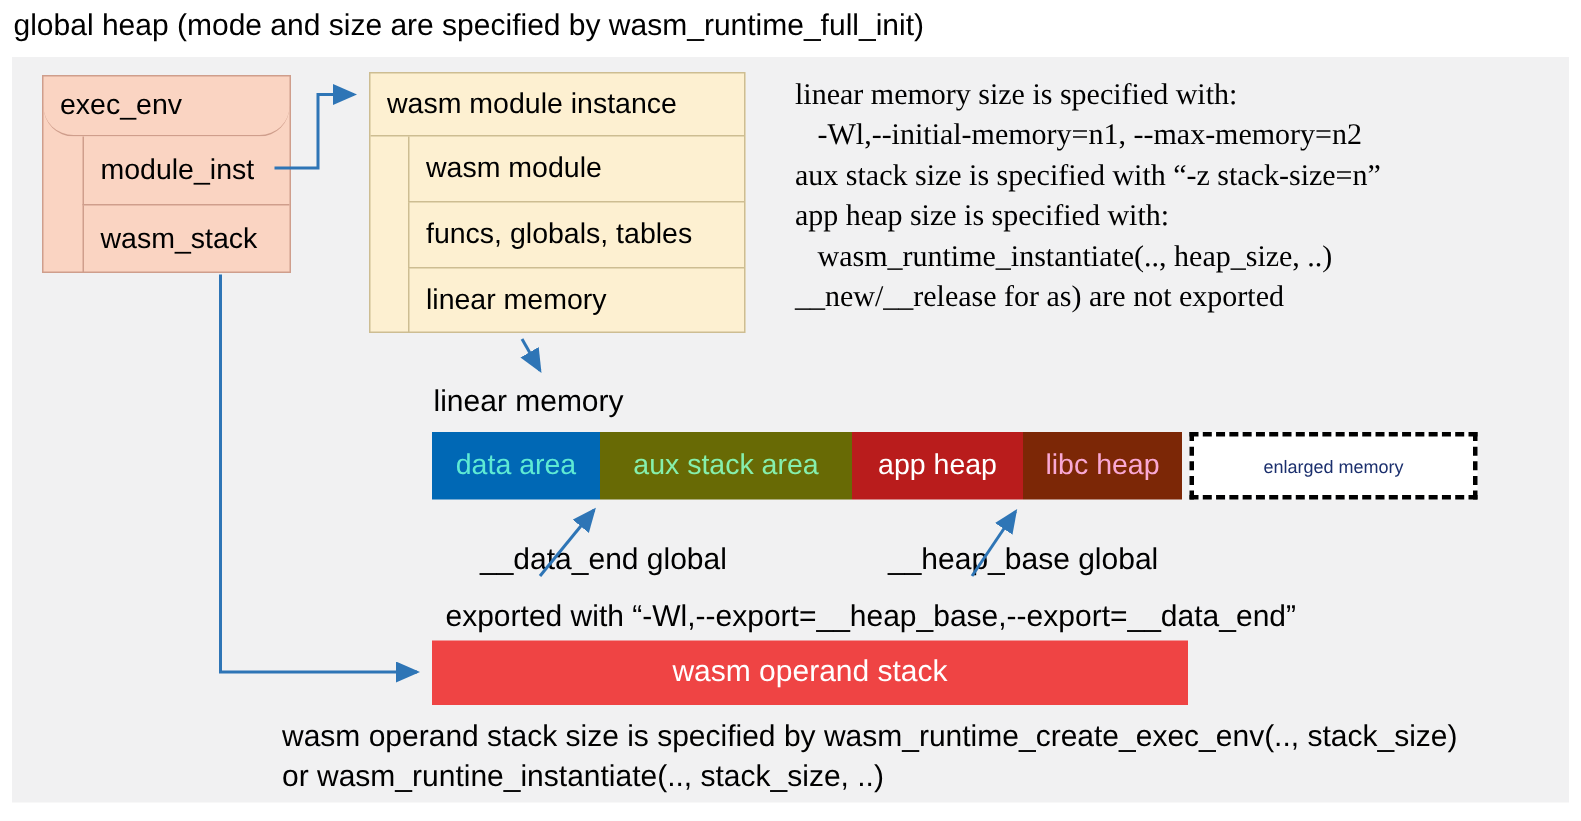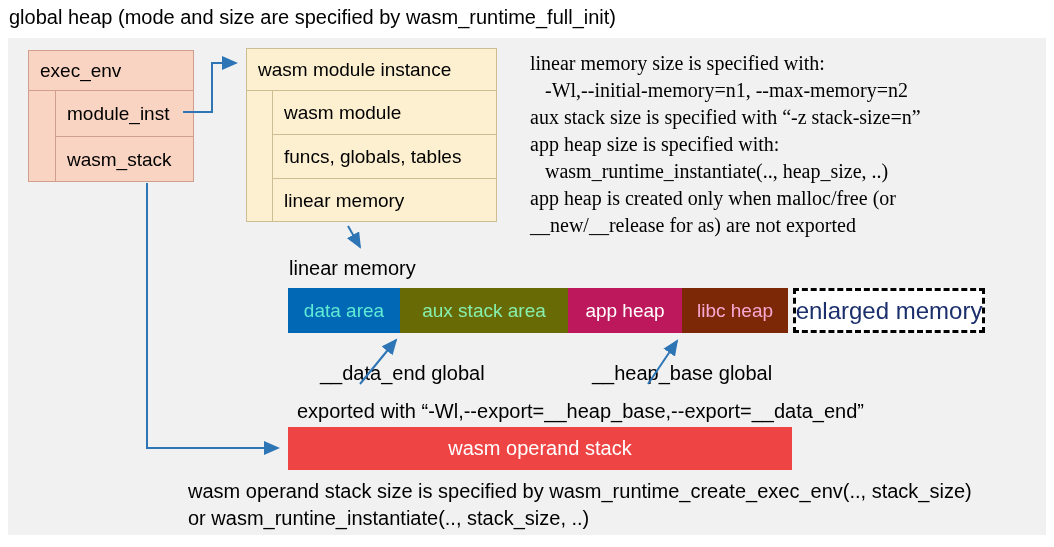--- a/index.html
+++ b/index.html
@@ -7,21 +7,21 @@
           font-family:"Liberation Sans",sans-serif;color:#000;overflow:hidden;}
   .panel{position:absolute;left:8px;top:38px;width:1038px;height:497px;}
   .title{position:absolute;left:9px;top:6px;font-size:20px;color:#000000;white-space:pre;}
 
   
   .tbox{position:absolute;box-sizing:border-box;}
   .exec{left:28px;top:50px;width:166px;height:132px;border:1px solid #cf9e8c;}
   .inst{left:246px;top:48px;width:251px;height:174px;border:1px solid #cdbd92;}
   .thead{position:absolute;left:0;right:0;top:0;box-sizing:border-box;display:flex;
          align-items:center;padding-left:11px;font-size:19px;}
-  .exec .thead{height:40px;border-bottom:1px solid #cf9e8c;}
+  .exec .thead{height:40px;border-bottom:1px solid #cf9e8c;border-radius:20px;}
   .inst .thead{height:42px;border-bottom:1px solid #cdbd92;}
   .trow{position:absolute;right:0;box-sizing:border-box;display:flex;align-items:center;
         padding-left:11px;font-size:19px;}
   .exec .trow{left:26px;border-left:1px solid #cf9e8c;}
   .inst .trow{left:25px;border-left:1px solid #cdbd92;}
   .exec .r1{top:40px;height:46px;border-bottom:1px solid #cf9e8c;}
   .exec .r2{top:86px;height:45px;}
   .inst .r1{top:42px;height:44px;border-bottom:1px solid #cdbd92;}
   .inst .r2{top:86px;height:44px;border-bottom:1px solid #cdbd92;}
   .inst .r3{top:130px;height:43px;}
@@ -29,21 +29,21 @@
   
   .notes{position:absolute;left:530px;top:50px;font-size:20px;line-height:27px;font-family:Liberation Serif, serif;}
   .notes div{white-space:pre;}
 
   
   .lm-label{position:absolute;left:289px;top:257px;font-size:20px;}
   .membar{position:absolute;left:288px;top:288px;height:45px;display:flex;}
   .seg{display:flex;align-items:center;justify-content:center;font-size:19px;
        box-sizing:border-box;white-space:nowrap;}
   .seg0{width:112px;}.seg1{width:168px;}.seg2{width:114px;}.seg3{width:106px;}
-  .seg4{width:192px;margin-left:5px;border:3px dashed #000;font-size:24px;}
+  .seg4{width:192px;margin-left:5px;border:3px dashed #000;font-size:12px;}
 
   .gl-label{position:absolute;font-size:20px;white-space:pre;}
   .lbl-dataend{left:320px;top:362px;}
   .lbl-heapbase{left:592px;top:362px;text-align:right;}
   .lbl-export{left:297px;top:400px;}
 
   
   .opbar{position:absolute;left:288px;top:427px;width:504px;height:43px;display:flex;
          align-items:center;justify-content:center;color:#fff;font-size:20px;}
 
@@ -73,29 +73,28 @@
     <div class="trow r2">funcs, globals, tables</div>
     <div class="trow r3">linear memory</div>
   </div>
 
   <div class="notes">
     <div>linear memory size is specified with:</div>
     <div>   -Wl,--initial-memory=n1, --max-memory=n2</div>
     <div>aux stack size is specified with “-z stack-size=n”</div>
     <div>app heap size is specified with:</div>
     <div>   wasm_runtime_instantiate(.., heap_size, ..)</div>
-    <div>app heap is created only when malloc/free (or</div>
     <div>__new/__release for as) are not exported</div>
   </div>
 
   <div class="lm-label">linear memory</div>
   <div class="membar">
     <div class="seg seg0" style="background: rgb(0, 104, 181); color: #5eead4;">data area</div>
     <div class="seg seg1" style="background: rgb(104, 106, 5); color: #86efac;">aux stack area</div>
-    <div class="seg seg2" style="background: #be185d; color: rgb(255, 255, 255);">app heap</div>
+    <div class="seg seg2" style="background: #b91c1c; color: rgb(255, 255, 255);">app heap</div>
     <div class="seg seg3" style="background: rgb(124, 39, 6); color: #f9a8d4;">libc heap</div>
     <div class="seg seg4" style="background: rgb(255, 255, 255); color: rgb(27, 47, 109);">enlarged memory</div>
   </div>
 
   <div class="gl-label lbl-dataend">__data_end global</div>
   <div class="gl-label lbl-heapbase">__heap_base global</div>
   <div class="gl-label lbl-export">exported with “-Wl,--export=__heap_base,--export=__data_end”</div>
 
   <div class="opbar" style="background: #ef4444;">
     <span>wasm operand stack</span>

